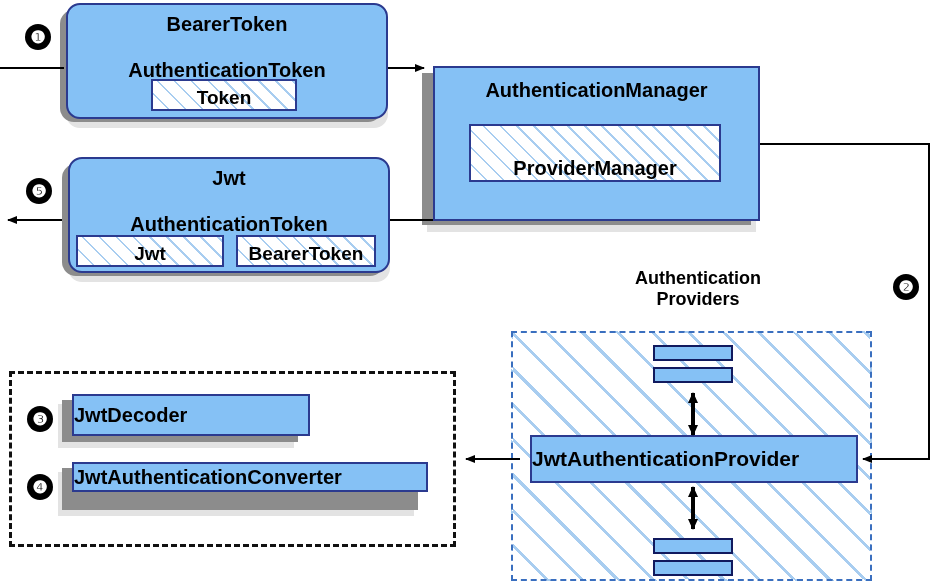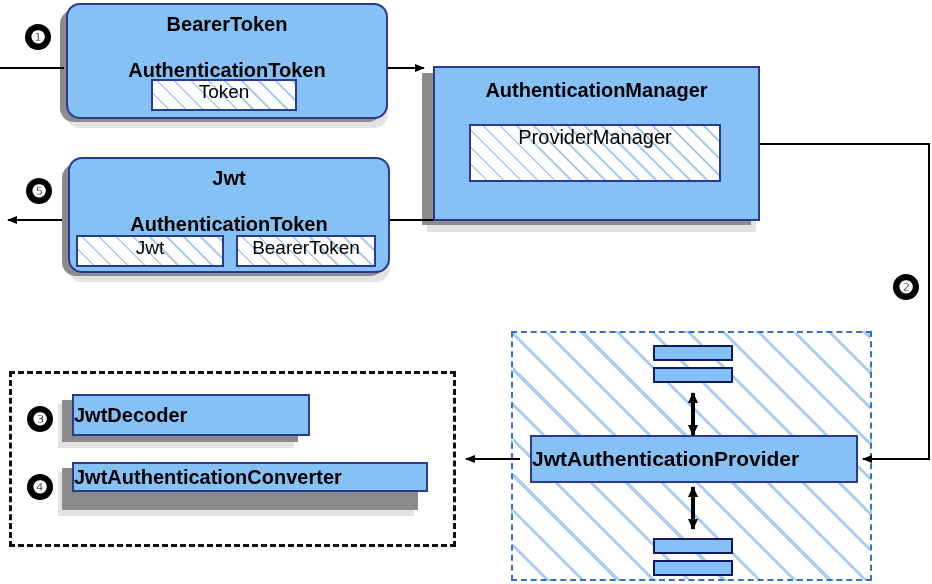--- a/index.html
+++ b/index.html
@@ -50,23 +50,23 @@
     position: absolute;
     box-sizing: border-box;
     border: 2px solid #2b3a8f;
     background-color: #ffffff;
     background-image: repeating-linear-gradient(
       45deg,
       #ffffff 0px, #ffffff 10px,
       #a8cdf0 10px, #a8cdf0 12px
     );
     display: flex;
-    align-items: flex-start;
+    align-items: flex-end;
     justify-content: center;
-    font-weight: normal;
+    font-weight: bold;
     color: #000000;
     z-index: 7;
   }
 
   
   .hatch-region {
     position: absolute;
     box-sizing: border-box;
     border: 2px dashed #3a6fbf;
     background-color: #ffffff;
@@ -207,20 +207,24 @@
     <div>AuthenticationManager</div>
   </div>
   <div class="hatch" style="left:469px; top:124px; width:252px; height:58px; font-size:20px;">
     <span>ProviderManager</span>
   </div>
 
   <div class="badge" style="left:893px; top:274px;">
     <span>❷</span>
   </div>
 
+  <div class="caption" style="left:588px; top:268px; width:220px;">
+    <div>Authentication</div>
+    <div>Providers</div>
+  </div>
 
   <div class="hatch-region" style="left:511px; top:331px; width:361px; height:250px;"></div>
 
   <div class="mini-bar" style="left:653px; top:345px; width:80px; height:16px;"></div>
   <div class="mini-bar" style="left:653px; top:367px; width:80px; height:16px;"></div>
 
   <div class="mini-bar" style="left:653px; top:538px; width:80px; height:16px;"></div>
   <div class="mini-bar" style="left:653px; top:560px; width:80px; height:16px;"></div>
 
   <div class="shadow-light" style="left:518px; top:446px; width:339px; height:49px;"></div>

